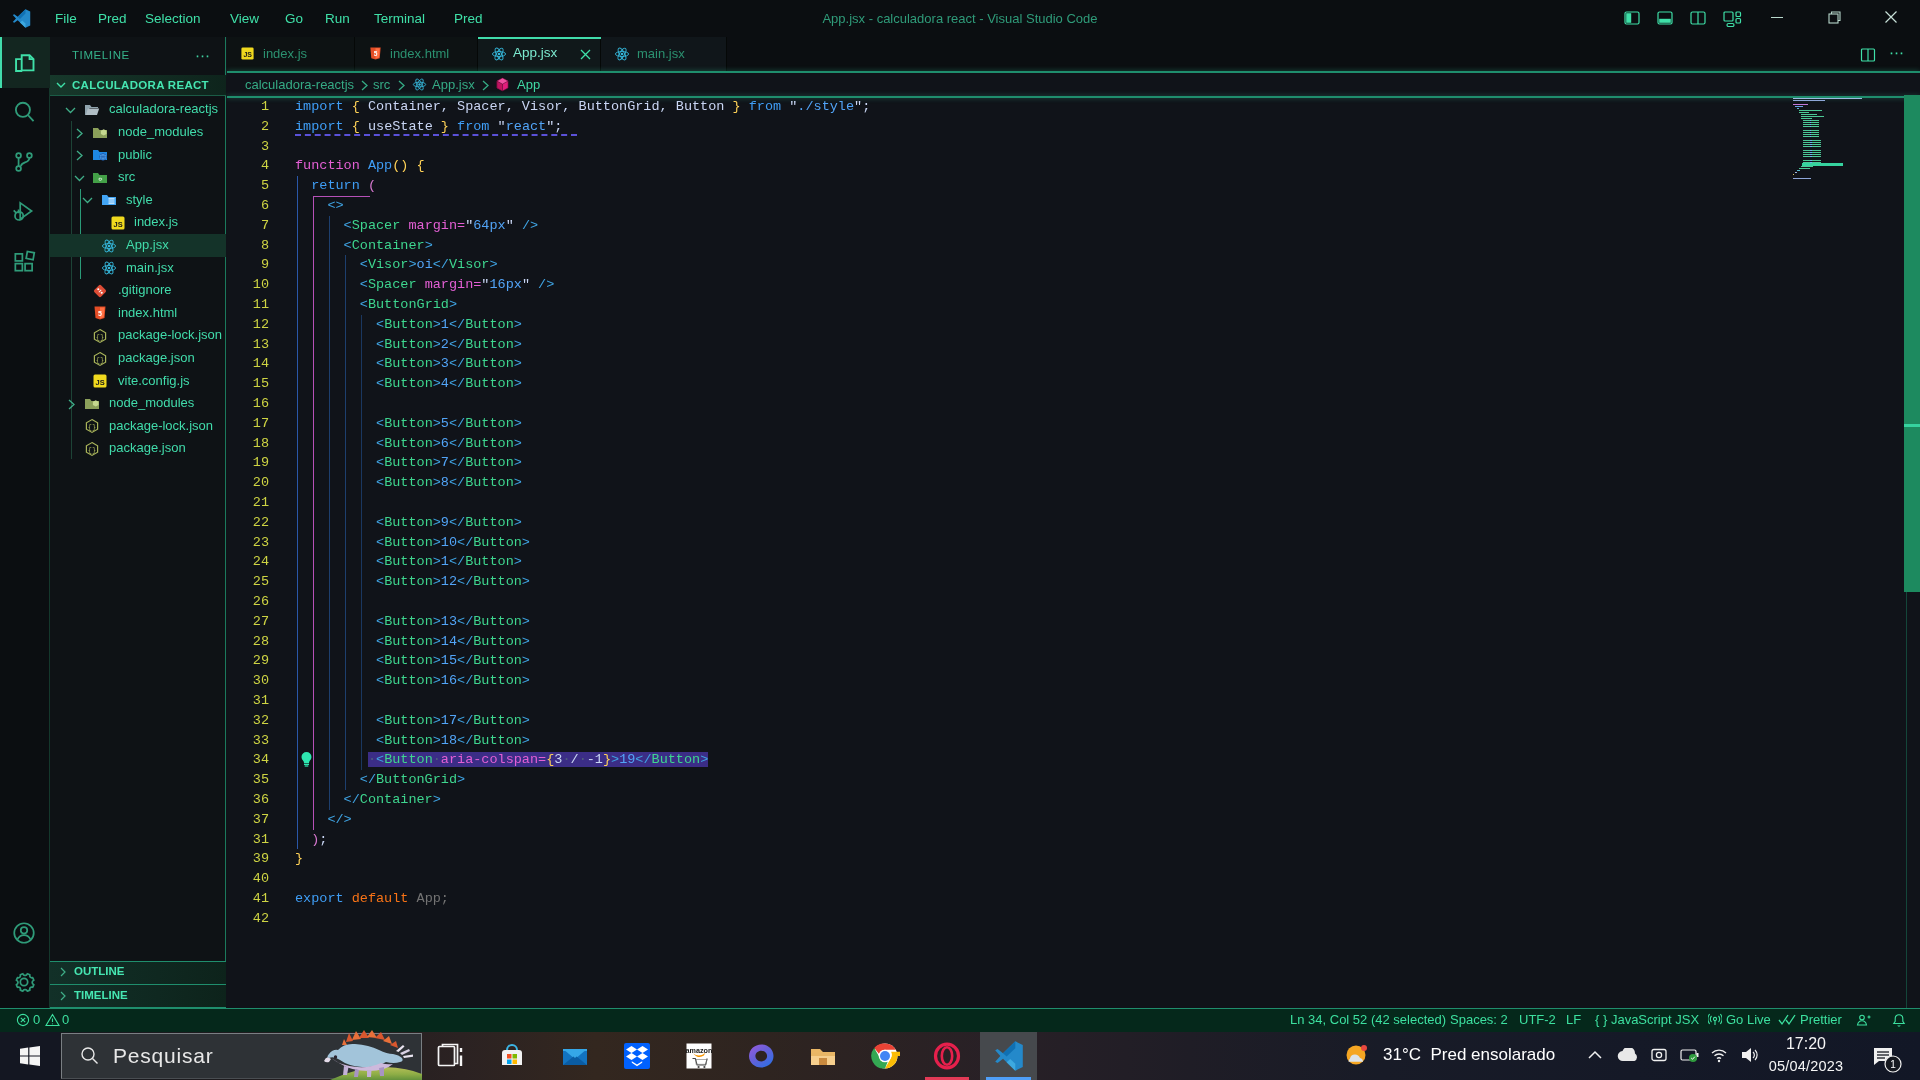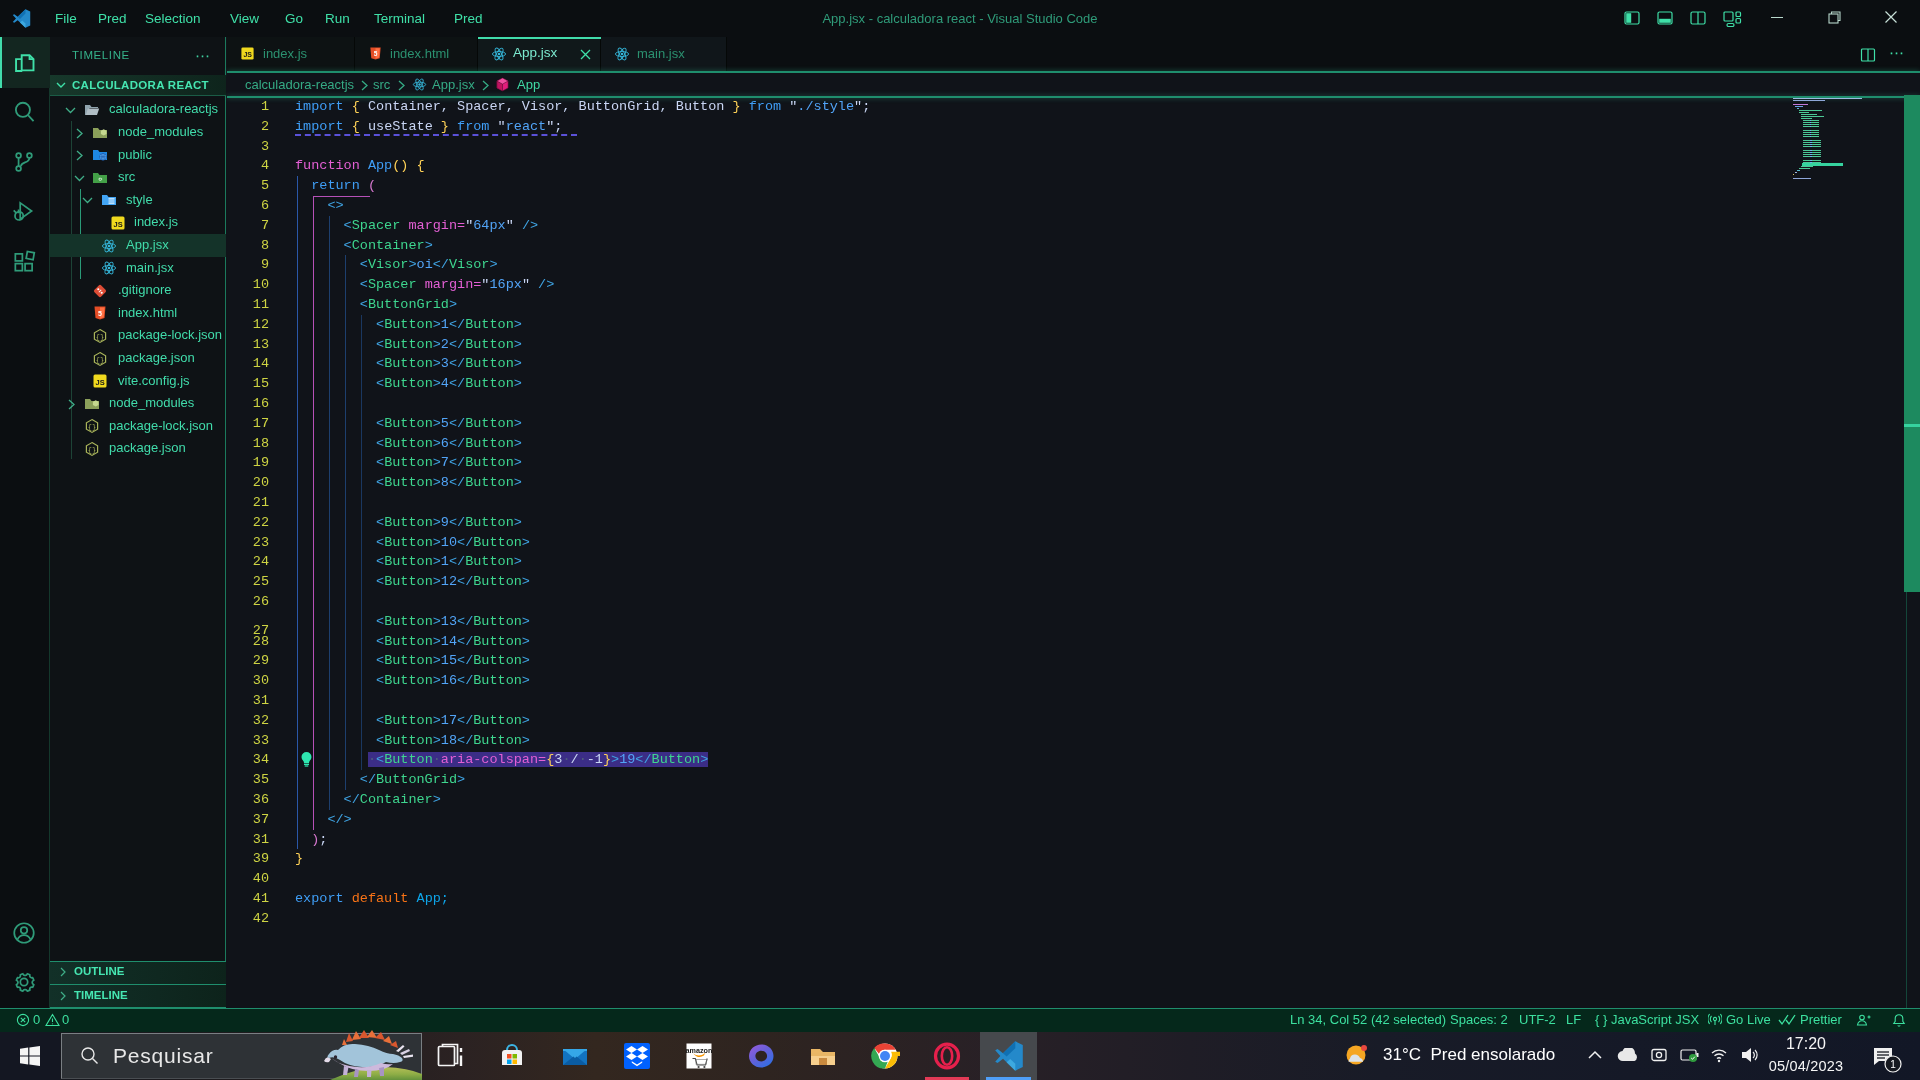--- a/index.html
+++ b/index.html
@@ -341,21 +341,21 @@
 <div class="gl" style="top:413.8px;">17</div>
 <div class="gl" style="top:433.6px;">18</div>
 <div class="gl" style="top:453.4px;">19</div>
 <div class="gl" style="top:473.2px;">20</div>
 <div class="gl" style="top:493.0px;">21</div>
 <div class="gl" style="top:512.8px;">22</div>
 <div class="gl" style="top:532.6px;">23</div>
 <div class="gl" style="top:552.4px;">24</div>
 <div class="gl" style="top:572.2px;">25</div>
 <div class="gl" style="top:592.0px;">26</div>
-<div class="gl" style="top:611.8px;margin-top:9px;">27</div>
+<div class="gl" style="top:611.8px;">27</div>
 <div class="gl" style="top:631.6px;">28</div>
 <div class="gl" style="top:651.4px;">29</div>
 <div class="gl" style="top:671.2px;">30</div>
 <div class="gl" style="top:691.0px;">31</div>
 <div class="gl" style="top:710.8px;">32</div>
 <div class="gl" style="top:730.6px;">33</div>
 <div class="gl" style="top:750.4px;">34</div>
 <div class="gl" style="top:770.2px;">35</div>
 <div class="gl" style="top:790.0px;">36</div>
 <div class="gl" style="top:809.8px;">37</div>
@@ -391,21 +391,21 @@
 <div class="cl" style="top:651.4px;"><span style="color:#c9d6f4;">          </span><span style="color:#3fa3e2;">&lt;</span><span style="color:#3ed68f;">Button</span><span style="color:#3fa3e2;">&gt;</span><span style="color:#52a4f7;">15</span><span style="color:#3fa3e2;">&lt;/</span><span style="color:#3ed68f;">Button</span><span style="color:#3fa3e2;">&gt;</span></div>
 <div class="cl" style="top:671.2px;"><span style="color:#c9d6f4;">          </span><span style="color:#3fa3e2;">&lt;</span><span style="color:#3ed68f;">Button</span><span style="color:#3fa3e2;">&gt;</span><span style="color:#52a4f7;">16</span><span style="color:#3fa3e2;">&lt;/</span><span style="color:#3ed68f;">Button</span><span style="color:#3fa3e2;">&gt;</span></div>
 <div class="cl" style="top:710.8px;"><span style="color:#c9d6f4;">          </span><span style="color:#3fa3e2;">&lt;</span><span style="color:#3ed68f;">Button</span><span style="color:#3fa3e2;">&gt;</span><span style="color:#52a4f7;">17</span><span style="color:#3fa3e2;">&lt;/</span><span style="color:#3ed68f;">Button</span><span style="color:#3fa3e2;">&gt;</span></div>
 <div class="cl" style="top:730.6px;"><span style="color:#c9d6f4;">          </span><span style="color:#3fa3e2;">&lt;</span><span style="color:#3ed68f;">Button</span><span style="color:#3fa3e2;">&gt;</span><span style="color:#52a4f7;">18</span><span style="color:#3fa3e2;">&lt;/</span><span style="color:#3ed68f;">Button</span><span style="color:#3fa3e2;">&gt;</span></div>
 <div class="cl" style="top:750.4px;">         <span style="background:#3b2d86;"><span style="color:#4e5e7c;">·</span><span style="color:#3fa3e2;">&lt;</span><span style="color:#3ed68f;">Button</span><span style="color:#4e5e7c;">·</span><span style="color:#e45fd5;">aria-colspan=</span><span style="color:#ffd257;">{</span><span style="color:#c9d6f4;">3</span><span style="color:#4e5e7c;">·</span><span style="color:#c9d6f4;">/</span><span style="color:#4e5e7c;">·</span><span style="color:#c9d6f4;">-1</span><span style="color:#ffd257;">}</span><span style="color:#3fa3e2;">&gt;</span><span style="color:#52a4f7;">19</span><span style="color:#3fa3e2;">&lt;/</span><span style="color:#3ed68f;">Button</span><span style="color:#3fa3e2;">&gt;</span></span></div>
 <div class="cl" style="top:770.2px;"><span style="color:#c9d6f4;">        </span><span style="color:#3fa3e2;">&lt;/</span><span style="color:#3ed68f;">ButtonGrid</span><span style="color:#3fa3e2;">&gt;</span></div>
 <div class="cl" style="top:790.0px;"><span style="color:#c9d6f4;">      </span><span style="color:#3fa3e2;">&lt;/</span><span style="color:#3ed68f;">Container</span><span style="color:#3fa3e2;">&gt;</span></div>
 <div class="cl" style="top:809.8px;"><span style="color:#c9d6f4;">    </span><span style="color:#3fa3e2;">&lt;/&gt;</span></div>
 <div class="cl" style="top:829.6px;"><span style="color:#c9d6f4;">  </span><span style="color:#d678cf;">)</span><span style="color:#c9d6f4;">;</span></div>
 <div class="cl" style="top:849.4px;"><span style="color:#ffd257;">}</span></div>
-<div class="cl" style="top:889.0px;"><span style="color:#3f9ef6;">export</span><span style="color:#c9d6f4;"> </span><span style="color:#f97316;">default</span><span style="color:#0ea5e9;"> App;</span></div>
+<div class="cl" style="top:889.0px;"><span style="color:#3f9ef6;">export</span><span style="color:#c9d6f4;"> </span><span style="color:#f97316;">default</span><span style="color:#737373;"> App;</span></div>
 <div class="abs" style="left:1793.0px;top:97.5px;width:69.1px;height:1.4px;background:#9db8e0;"></div>
 <div class="abs" style="left:1793.0px;top:99.5px;width:31.7px;height:1.4px;background:#8ea6d8;"></div>
 <div class="abs" style="left:1793.0px;top:103.5px;width:15.4px;height:1.4px;background:#c478d8;"></div>
 <div class="abs" style="left:1794.9px;top:105.5px;width:7.7px;height:1.4px;background:#6f9fe8;"></div>
 <div class="abs" style="left:1796.8px;top:107.5px;width:1.9px;height:1.4px;background:#56b8d0;"></div>
 <div class="abs" style="left:1798.8px;top:109.5px;width:23.0px;height:1.4px;background:#4cc896;"></div>
 <div class="abs" style="left:1798.8px;top:111.5px;width:10.6px;height:1.4px;background:#4cc896;"></div>
 <div class="abs" style="left:1800.7px;top:113.5px;width:16.3px;height:1.4px;background:#4cc896;"></div>
 <div class="abs" style="left:1800.7px;top:115.5px;width:23.0px;height:1.4px;background:#4cc896;"></div>
 <div class="abs" style="left:1800.7px;top:117.5px;width:11.5px;height:1.4px;background:#4cc896;"></div>

